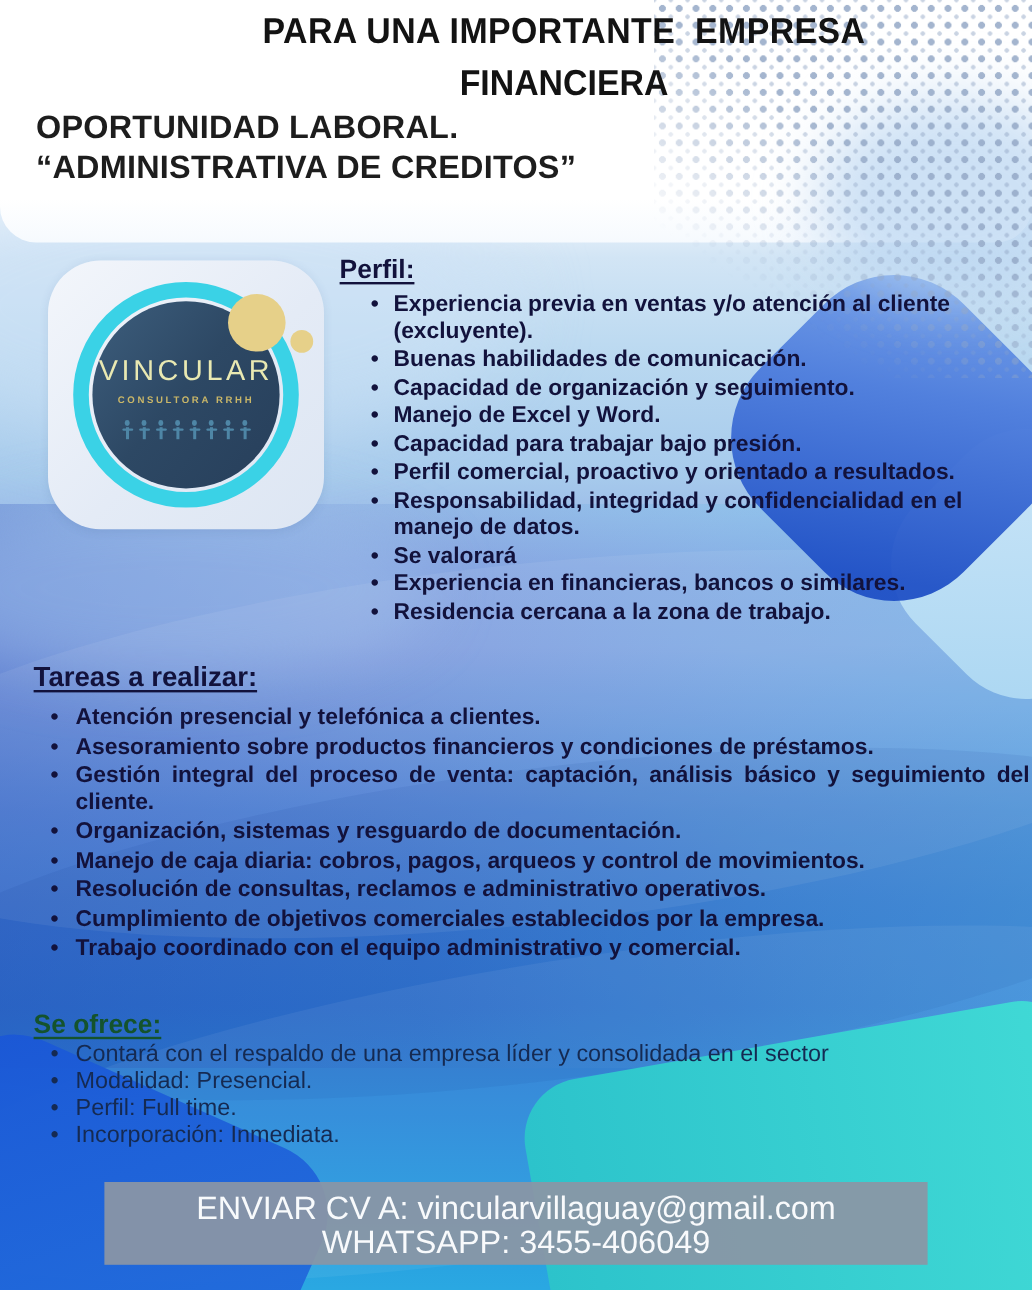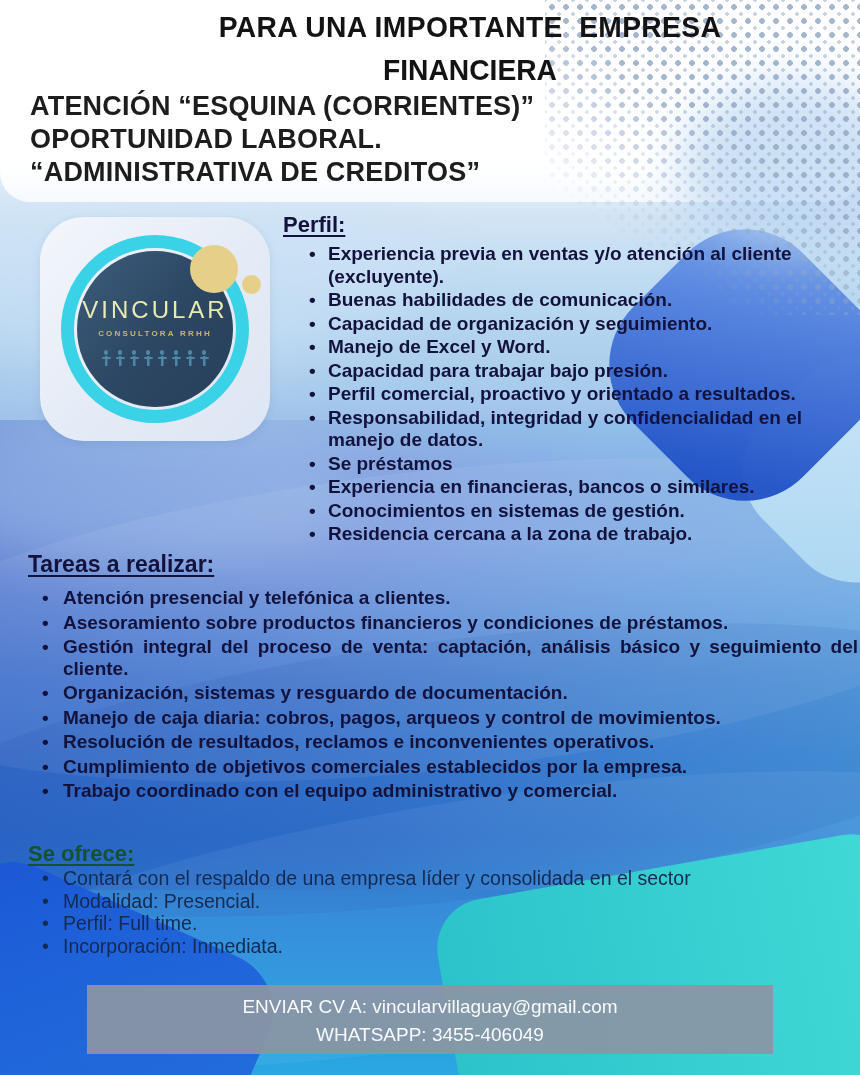--- a/index.html
+++ b/index.html
@@ -104,21 +104,21 @@
     color:#12123c; line-height:21.5px; }
   .tareas-list li { padding-left:23px; margin-bottom:3px; }
   .tareas-list li:nth-child(3) { text-align:justify; }
   .ofrece-list { left:40px; top:868px; width:800px; font-size:19.5px; font-weight:400;
     color:#152a52; line-height:21.5px; }
   .ofrece-list li { padding-left:23px; margin-bottom:1px; }
 
   
   .footer-box { left:87px; top:985px; width:686px; height:69px;
     background:rgba(139,150,165,.93); color:#f8fafc; text-align:center;
-    font-size:19px; line-height:28px; }
+    font-size:27px; line-height:28px; }
   .footer-box .fl1 { margin-top:8px; }
 </style>
 </head>
 <body>
 
 <div class="abs bg-base"></div>
 <div class="abs bg-diag"></div>
 <div class="abs blob-soft-1"></div>
 <div class="abs blob-soft-2"></div>
 <div class="abs wave-1"></div>
@@ -131,21 +131,20 @@
 <div class="abs top-band"></div>
 <div class="abs blob-right-soft"></div>
 <div class="abs dots-tr"></div>
 
 <div class="abs title-block">
   <div class="title-line1">PARA UNA IMPORTANTE  EMPRESA</div>
   <div class="title-line2">FINANCIERA</div>
 </div>
 
 <div class="abs attention">
-  <div>ATENCIÓN “ESQUINA (CORRIENTES)”</div>
   <div>OPORTUNIDAD LABORAL.</div>
   <div>“ADMINISTRATIVA DE CREDITOS”</div>
 </div>
 
 <div class="abs logo-card">
   <div class="logo-ring">
     <div class="logo-inner">
       <div class="logo-name">VINCULAR</div>
       <div class="logo-sub">CONSULTORA RRHH</div>
       <div class="people-row">
@@ -166,34 +165,33 @@
 
 <div class="abs h perfil-title">Perfil:</div>
 <ul class="abs perfil-list">
     <li>Experiencia previa en ventas y/o atención al cliente (excluyente).</li>
     <li>Buenas habilidades de comunicación.</li>
     <li>Capacidad de organización y seguimiento.</li>
     <li>Manejo de Excel y Word.</li>
     <li>Capacidad para trabajar bajo presión.</li>
     <li>Perfil comercial, proactivo y orientado a resultados.</li>
     <li>Responsabilidad, integridad y confidencialidad en el manejo de datos.</li>
-    <li>Se préstamos</li>
+    <li>Se valorará</li>
     <li>Experiencia en financieras, bancos o similares.</li>
-    <li>Conocimientos en sistemas de gestión.</li>
     <li>Residencia cercana a la zona de trabajo.</li>
   </ul>
 
 <div class="abs h tareas-title">Tareas a realizar:</div>
 <ul class="abs tareas-list">
     <li>Atención presencial y telefónica a clientes.</li>
     <li>Asesoramiento sobre productos financieros y condiciones de préstamos.</li>
     <li>Gestión integral del proceso de venta: captación, análisis básico y seguimiento del cliente.</li>
     <li>Organización, sistemas y resguardo de documentación.</li>
     <li>Manejo de caja diaria: cobros, pagos, arqueos y control de movimientos.</li>
-    <li>Resolución de resultados, reclamos e inconvenientes operativos.</li>
+    <li>Resolución de consultas, reclamos e administrativo operativos.</li>
     <li>Cumplimiento de objetivos comerciales establecidos por la empresa.</li>
     <li>Trabajo coordinado con el equipo administrativo y comercial.</li>
   </ul>
 
 <div class="abs h ofrece-title">Se ofrece:</div>
 <ul class="abs ofrece-list">
     <li>Contará con el respaldo de una empresa líder y consolidada en el sector</li>
     <li>Modalidad: Presencial.</li>
     <li>Perfil: Full time.</li>
     <li>Incorporación: Inmediata.</li>

